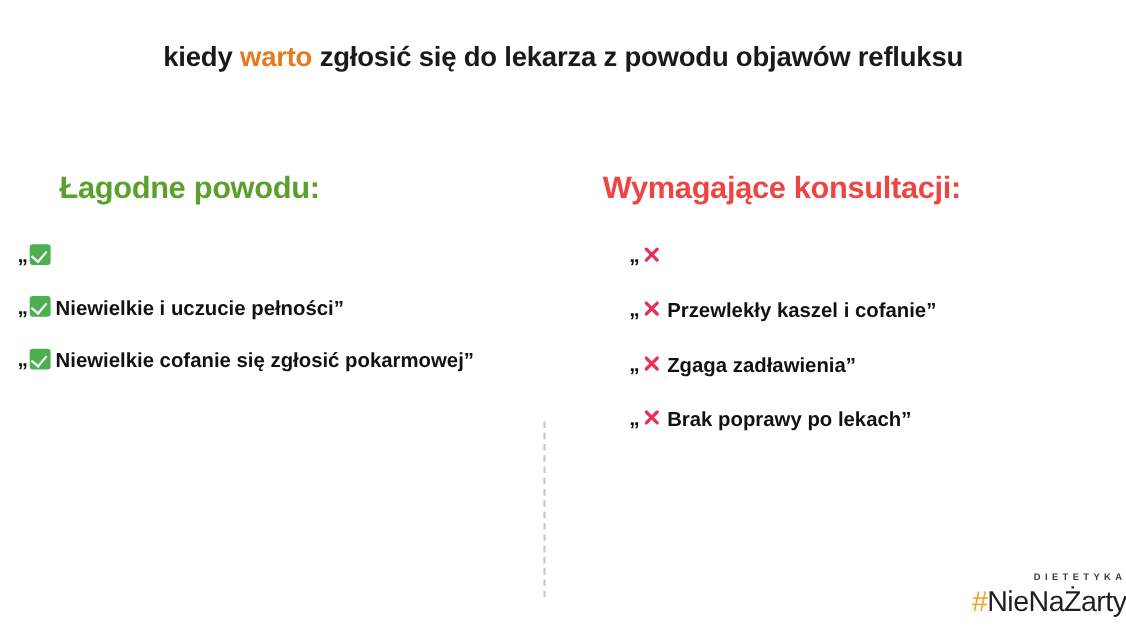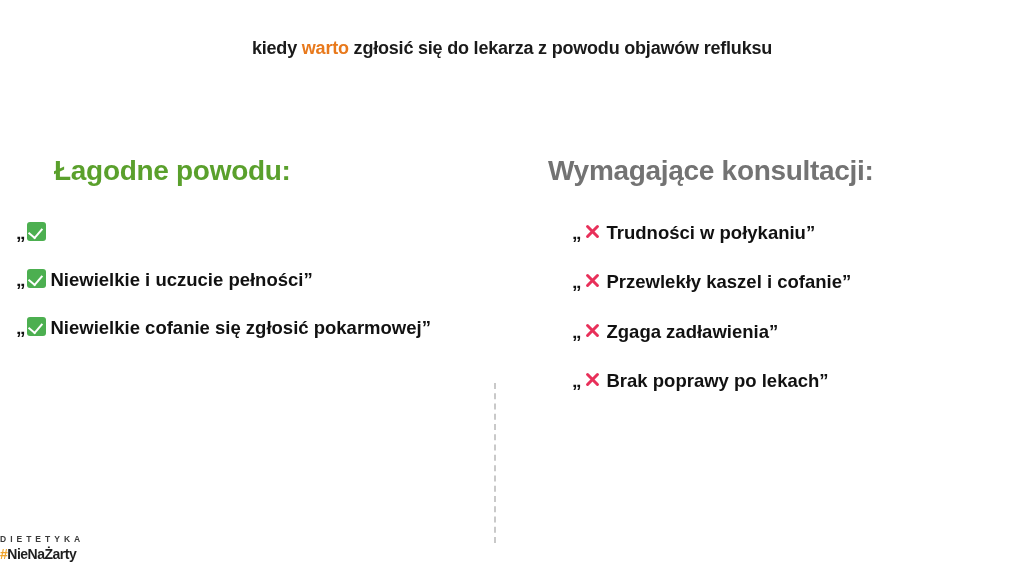--- a/index.html
+++ b/index.html
@@ -16,21 +16,21 @@
     position: relative;
   }
 
   
   .title {
     position: absolute;
     top: 38px;
     left: 0;
     width: 1024px;
     text-align: center;
-    font-size: 18px;
+    font-size: 25px;
     font-weight: bold;
     letter-spacing: -0.2px;
     color: #1a1a1a;
     white-space: nowrap;
   }
   .title .accent {
     color: #e8791c;
   }
 
   
@@ -59,21 +59,21 @@
     font-weight: bold;
     letter-spacing: -0.3px;
     margin: 0 0 34px 0;
     white-space: nowrap;
   }
   .col-left .col-heading {
     color: #5aa02c;
     padding-left: 38px;
   }
   .col-right .col-heading {
-    color: #737373;
+    color: #ef4444;
     padding-left: 8px;
   }
 
   .item {
     display: flex;
     align-items: flex-start;
     font-size: 18.5px;
     font-weight: bold;
     line-height: 1.28;
     color: #111111;
@@ -141,32 +141,32 @@
     height: 160px;
     border-left: 2px dashed #c9c9c9;
   }
 
   
   .footer {
     position: absolute;
     left: 0;
     bottom: 14px;
     width: 1024px;
-    text-align: left;
+    text-align: right;
   }
   .footer-kicker {
     font-size: 8.5px;
     font-weight: bold;
     letter-spacing: 4px;
     color: #3a3a3a;
     margin-bottom: 2px;
   }
   .footer-logo {
-    font-size: 14px;
-    font-weight: bold;
+    font-size: 26px;
+    font-weight: normal;
     letter-spacing: -0.5px;
     color: #1f1f1f;
     white-space: nowrap;
   }
   .footer-logo .hash {
     color: #f0a32a;
   }
 </style>
 </head>
 <body>
@@ -197,21 +197,20 @@
       <span class="item-text">Niewielkie cofanie się zgłosić pokarmowej”</span>
     </div>
   </div>
 
   <div class="col col-right">
     <div class="col-heading">Wymagające konsultacji:</div>
 
     <div class="item">
       <span class="quote-open">„</span>
       <span class="mark cross"></span>
-      <span class="item-text">Trudności w połykaniu”</span>
     </div>
 
     <div class="item">
       <span class="quote-open">„</span>
       <span class="mark cross"></span>
       <span class="item-text">Przewlekły kaszel i cofanie”</span>
     </div>
 
     <div class="item">
       <span class="quote-open">„</span>

